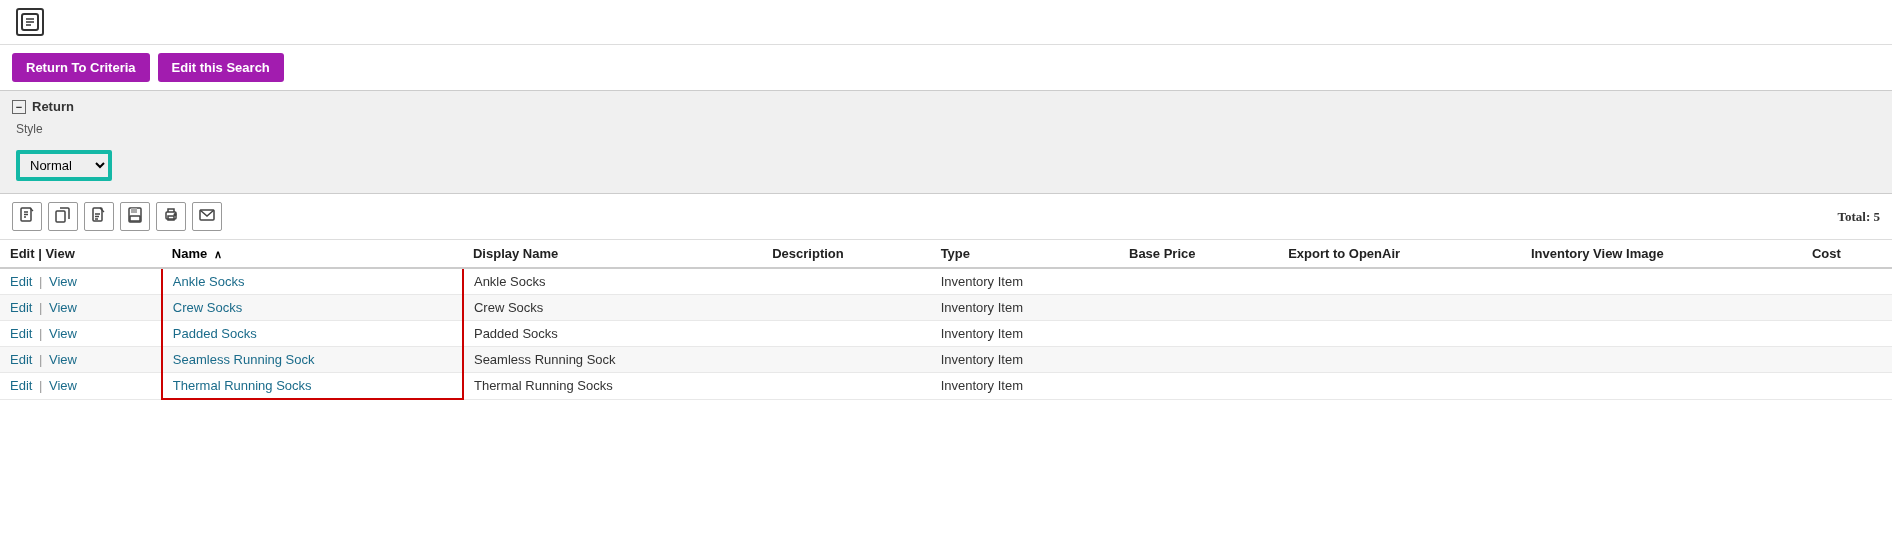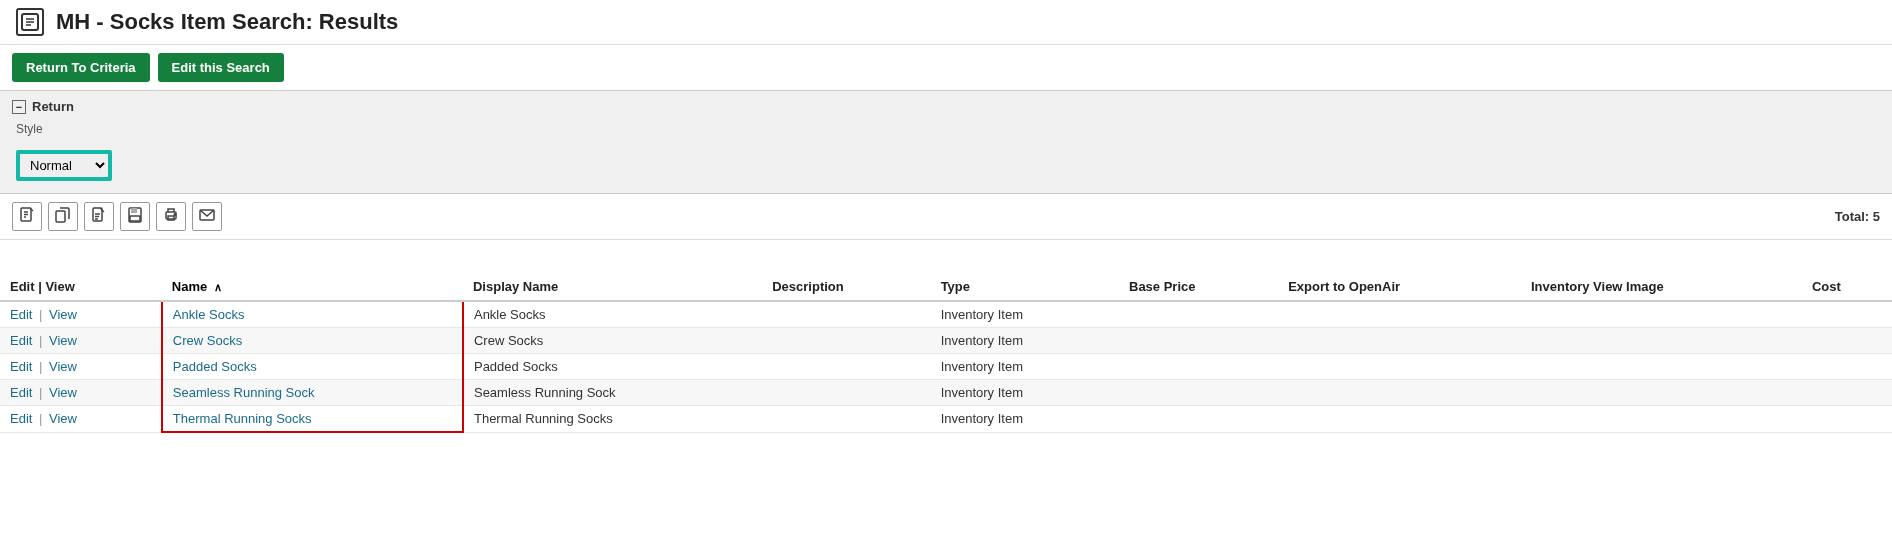--- a/index.html
+++ b/index.html
@@ -43,21 +43,21 @@
       cursor: pointer;
     }
 
     
     .buttons-row {
       padding: 8px 12px;
       display: flex;
       gap: 8px;
     }
     .btn-teal {
-      background-color: #15803d;
+      background-color: #a21caf;
       color: #fff;
       border: none;
       padding: 7px 14px;
       font-size: 13px;
       font-weight: bold;
       cursor: pointer;
       border-radius: 3px;
     }
 
     
@@ -122,28 +122,28 @@
       padding: 4px 6px;
       cursor: pointer;
       font-size: 14px;
       color: #444;
       border-radius: 2px;
     }
     .total-label {
       font-size: 13px;
       font-weight: bold;
       color: #333;
+      font-family: Liberation Serif, serif;
     }
 
     
     .results-table {
       width: 100%;
       border-collapse: collapse;
       font-size: 13px;
-      margin-top: 33px;
     }
     .results-table th {
       text-align: left;
       padding: 6px 10px;
       border-bottom: 2px solid #ccc;
       font-weight: bold;
       color: #222;
       white-space: nowrap;
     }
     .results-table th.sortable {
@@ -176,21 +176,20 @@
 <div class="header">
   <div class="header-left">
     <div class="header-icon">
       <svg width="20" height="20" viewBox="0 0 20 20" fill="none">
         <rect x="2" y="2" width="16" height="16" rx="2" stroke="#333" stroke-width="2"></rect>
         <line x1="6" y1="7" x2="14" y2="7" stroke="#333" stroke-width="1.5"></line>
         <line x1="6" y1="10" x2="14" y2="10" stroke="#333" stroke-width="1.5"></line>
         <line x1="6" y1="13" x2="11" y2="13" stroke="#333" stroke-width="1.5"></line>
       </svg>
     </div>
-    <span class="header-title">MH - Socks Item Search: Results</span>
   </div>
 </div>
 
 <div class="buttons-row">
   <button class="btn-teal">Return To Criteria</button>
   <button class="btn-teal">Edit this Search</button>
 </div>
 
 <div class="filters-section">
   <div class="filters-header">

